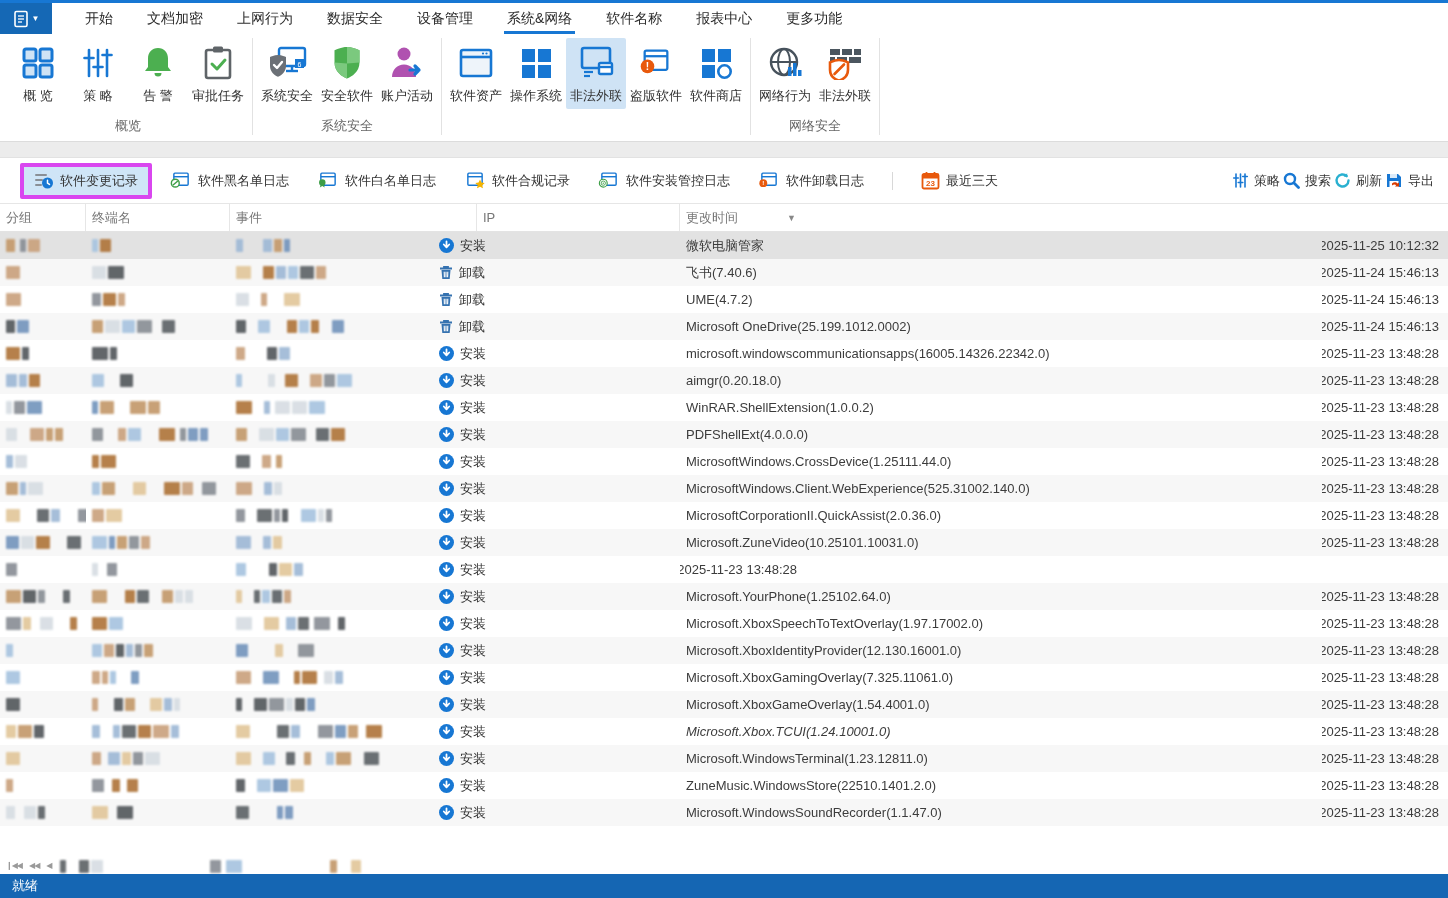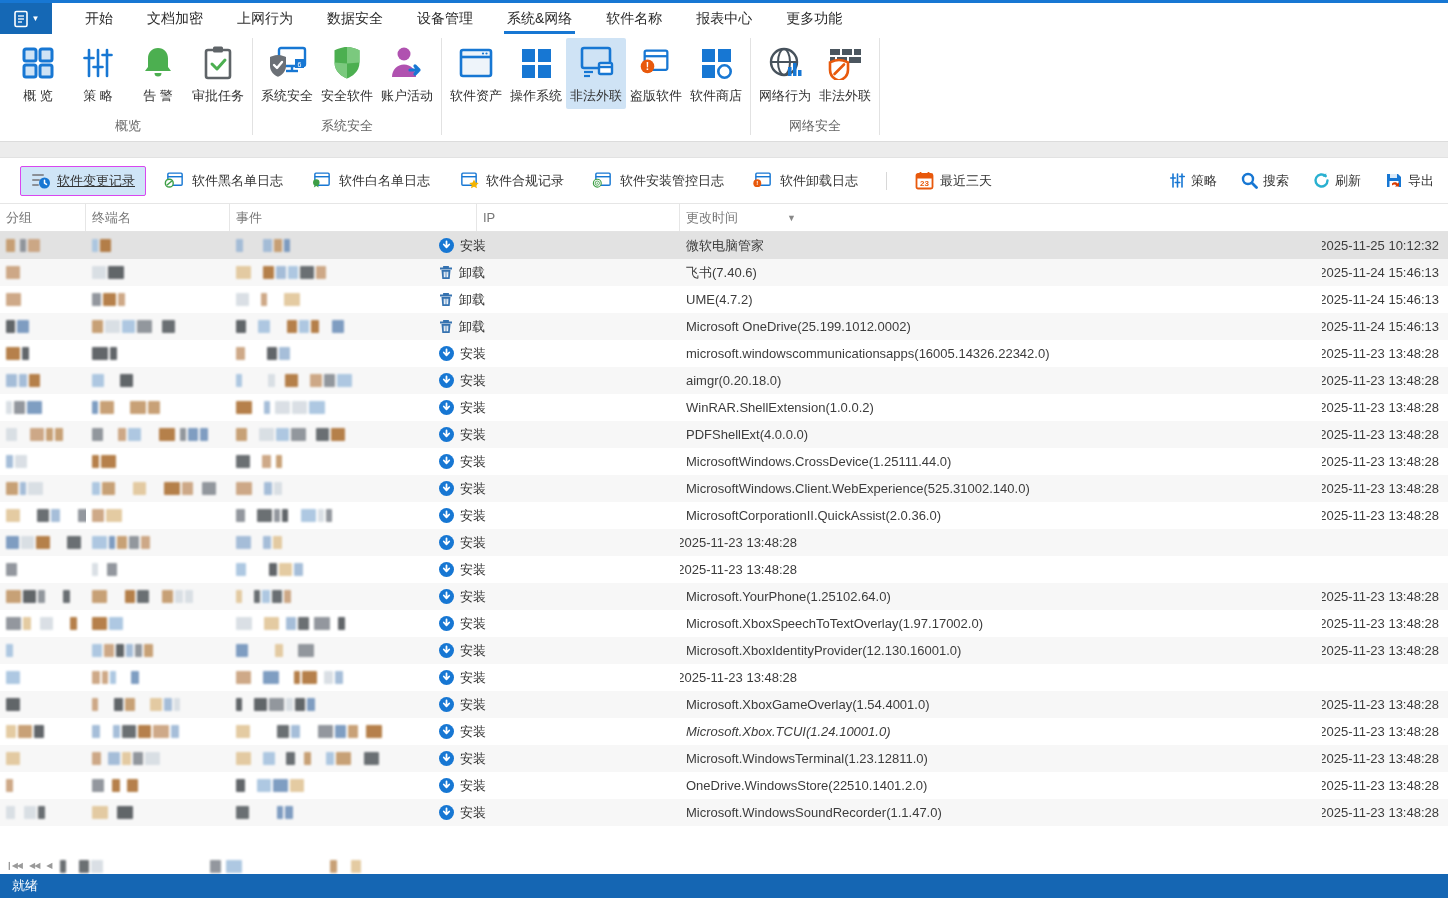--- a/index.html
+++ b/index.html
@@ -36,23 +36,23 @@
   .ribbon-item .rlabel { font-size:13px; color:#333; white-space:nowrap; padding-bottom:4px; }
   .ribbon-grouplabel { text-align:center; font-size:13px; color:#666; padding:4px 0 6px 0; }
   .ribbon-sep { width:1px; background:#e2e2e2; margin:4px 2px 6px 2px; }
 
   .gapstrip { height:16px; background:#ececec; border-bottom:1px solid #e2e2e2; }
 
   
   .toolbar { height:46px; background:#fff; display:flex; align-items:center; padding:0 14px 0 20px; border-bottom:1px solid #e6e6e6; }
   .sub-tabs { display:flex; align-items:center; gap:8px; }
   .sub-tab { display:flex; align-items:center; gap:6px; padding:5px 10px; border-radius:2px; cursor:pointer; font-size:13px; color:#333; white-space:nowrap; }
-  .sub-tab.selected { background:#cfe5f7; border:1px solid #d946ef;text-decoration:underline; }
+  .sub-tab.selected { background:#cfe5f7; border:4px solid #d946ef; }
   .tb-divider { width:1px; height:18px; background:#d8d8d8; margin:0 10px; }
-  .toolbar-actions { margin-left:auto; display:flex; align-items:center; gap:24px; }
+  .toolbar-actions { margin-left:auto; display:flex; align-items:center; gap:3px; }
   .tb-action { display:flex; align-items:center; gap:5px; cursor:pointer; font-size:13px; color:#333; white-space:nowrap; }
 
   
   .grid { flex:1; display:flex; flex-direction:column; overflow:hidden; }
   .thead { height:28px; display:flex; align-items:center; background:#fff; border-bottom:1px solid #e3e3e3; }
   .th { height:100%; display:flex; align-items:center; padding-left:6px; font-size:13px; color:#777; border-right:1px solid #e6e6e6; cursor:pointer; }
   .th:last-child { border-right:none; justify-content:space-between; padding-right:6px; }
   .th .sortcaret { font-size:9px; color:#888; margin-right:4px; }
   .tbody { flex:1; overflow:hidden; }
   .trow { height:27px; display:flex; align-items:center; cursor:pointer; }
@@ -948,20 +948,21 @@
           </div>
           <div class="td event" style="width: 247px;">
             <span>
               <svg width="15" height="15" viewBox="0 0 15 15">
                 <circle cx="7.5" cy="7.5" r="7.5" fill="#1777d3"></circle>
                 <path d="M7.5 3.5v5M4.8 6.5l2.7 2.8 2.7-2.8" fill="none" stroke="#fff" stroke-width="1.8" stroke-linecap="round" stroke-linejoin="round"></path>
               </svg>
             </span>
             <span>安装</span>
           </div>
+          <div class="td swname" style="width: 642px;">Microsoft.ZuneVideo(10.25101.10031.0)</div>
           <div class="td time" style="width: 126px;">2025-11-23 13:48:28</div>
         </div>
         <div class="trow">
           <div class="td" style="width: 86px;">
             <span class="mosaic">
               <span class="mblock" style="width: 11px; background: rgb(138, 143, 150);"></span>
             </span>
           </div>
           <div class="td" style="width: 144px;">
             <span class="mosaic">
@@ -1131,20 +1132,21 @@
           </div>
           <div class="td event" style="width: 247px;">
             <span>
               <svg width="15" height="15" viewBox="0 0 15 15">
                 <circle cx="7.5" cy="7.5" r="7.5" fill="#1777d3"></circle>
                 <path d="M7.5 3.5v5M4.8 6.5l2.7 2.8 2.7-2.8" fill="none" stroke="#fff" stroke-width="1.8" stroke-linecap="round" stroke-linejoin="round"></path>
               </svg>
             </span>
             <span>安装</span>
           </div>
+          <div class="td swname" style="width: 642px;">Microsoft.XboxGamingOverlay(7.325.11061.0)</div>
           <div class="td time" style="width: 126px;">2025-11-23 13:48:28</div>
         </div>
         <div class="trow alt">
           <div class="td" style="width: 86px;">
             <span class="mosaic">
               <span class="mblock" style="width: 14px; background: rgb(85, 90, 94); margin-right: 11px;"></span>
             </span>
           </div>
           <div class="td" style="width: 144px;">
             <span class="mosaic">
@@ -1284,21 +1286,21 @@
           </div>
           <div class="td event" style="width: 247px;">
             <span>
               <svg width="15" height="15" viewBox="0 0 15 15">
                 <circle cx="7.5" cy="7.5" r="7.5" fill="#1777d3"></circle>
                 <path d="M7.5 3.5v5M4.8 6.5l2.7 2.8 2.7-2.8" fill="none" stroke="#fff" stroke-width="1.8" stroke-linecap="round" stroke-linejoin="round"></path>
               </svg>
             </span>
             <span>安装</span>
           </div>
-          <div class="td swname" style="width: 642px;">OneDrive.WindowsStore(22510.1401.2.0)</div>
+          <div class="td swname" style="width: 642px;">ZuneMusic.WindowsStore(22510.1401.2.0)</div>
           <div class="td time" style="width: 126px;">2025-11-23 13:48:28</div>
         </div>
         <div class="trow alt">
           <div class="td" style="width: 86px;">
             <span class="mosaic">
               <span class="mblock" style="width: 9px; background: rgb(215, 221, 227); margin-right: 7px;"></span>
               <span class="mblock" style="width: 12px; background: rgb(215, 221, 227);"></span>
               <span class="mblock" style="width: 7px; background: rgb(95, 100, 104);"></span>
             </span>
           </div>

